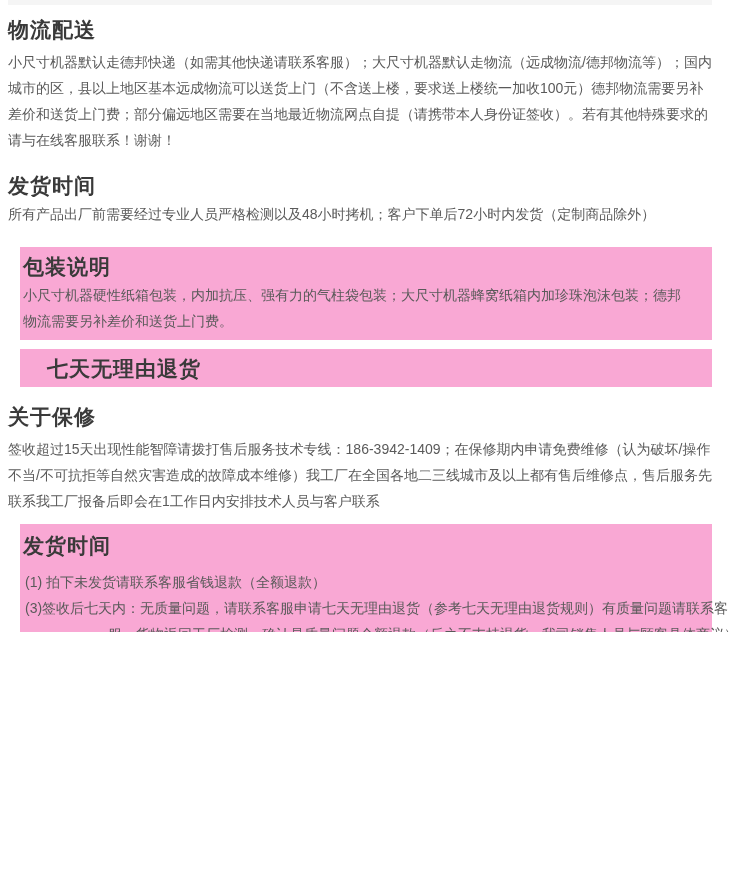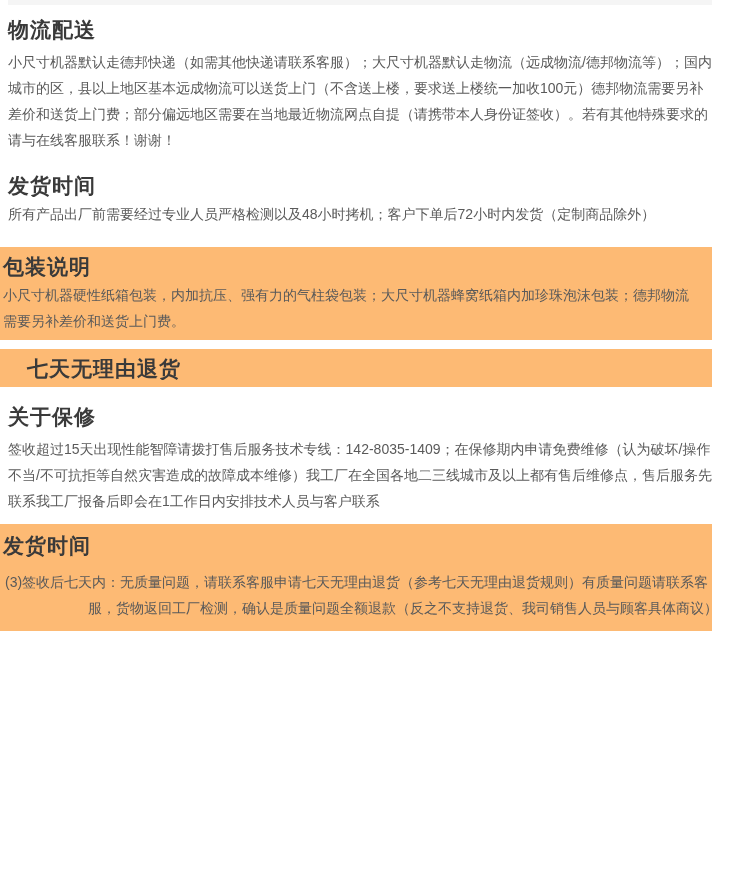--- a/index.html
+++ b/index.html
@@ -6,21 +6,21 @@
   .page{
     position:relative;
     width:730px;height:632px;
     overflow:hidden;
     background:#ffffff;
     font-family:"Liberation Sans","DejaVu Sans",sans-serif;
     color:#5a5a5a;
   }
   .strip{height:5px;margin:0 18px 0 8px;background:#f5f5f5;}
   .sec{margin:0;}
-  .sec.gray{background:#fdba74;margin-left:0;margin-right:18px;}
+  .sec.gray{background:#f9a8d4;margin-left:20px;margin-right:18px;}
   .h{
     margin:0;padding:0 0 0 8px;
     font-size:21px;font-weight:bold;line-height:26px;
     color:#3a3a3a;letter-spacing:1px;
   }
   .p{
     margin:0;padding:0 14px 0 8px;
     font-size:14px;line-height:26px;
     word-break:break-all;
     color:#5a5a5a;
@@ -75,24 +75,25 @@
     <p class="p">小尺寸机器硬性纸箱包装，内加抗压、强有力的气柱袋包装；大尺寸机器蜂窝纸箱内加珍珠泡沫包装；德邦物流需要另补差价和送货上门费。</p>
   </section>
 
 
   <section class="sec gray" id="s5">
     <h2 class="h">七天无理由退货</h2>
   </section>
 
   <section class="sec white" id="s6">
     <h2 class="h">关于保修</h2>
-    <p class="p">签收超过15天出现性能智障请拨打售后服务技术专线：142-8035-1409；在保修期内申请免费维修（认为破坏/操作不当/不可抗拒等自然灾害造成的故障成本维修）我工厂在全国各地二三线城市及以上都有售后维修点，售后服务先联系我工厂报备后即会在1工作日内安排技术人员与客户联系</p>
+    <p class="p">签收超过15天出现性能智障请拨打售后服务技术专线：186-3942-1409；在保修期内申请免费维修（认为破坏/操作不当/不可抗拒等自然灾害造成的故障成本维修）我工厂在全国各地二三线城市及以上都有售后维修点，售后服务先联系我工厂报备后即会在1工作日内安排技术人员与客户联系</p>
   </section>
 
   <section class="sec gray" id="s7">
     <h2 class="h">发货时间</h2>
     <div class="items">
+      <div class="li">(1) 拍下未发货请联系客服省钱退款（全额退款）</div>
       <div class="li">(3)签收后七天内：无质量问题，请联系客服申请七天无理由退货（参考七天无理由退货规则）有质量问题请联系客</div>
       <div class="li cont">服，货物返回工厂检测，确认是质量问题全额退款（反之不支持退货、我司销售人员与顾客具体商议）</div>
     </div>
   </section>
 
 </div>
 
 </body></html>

